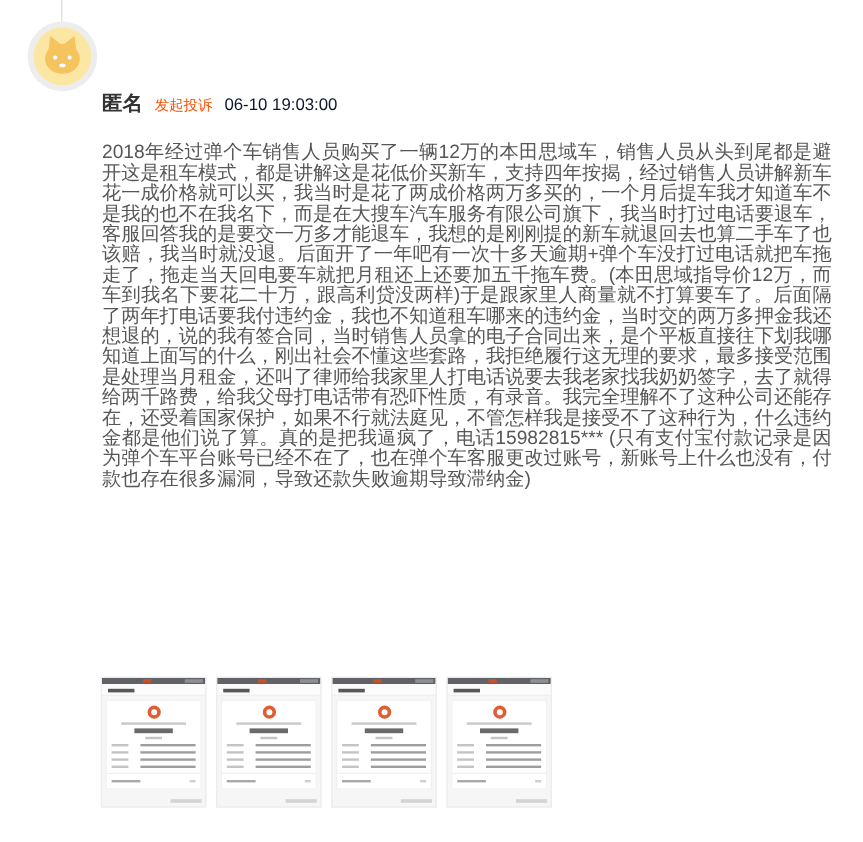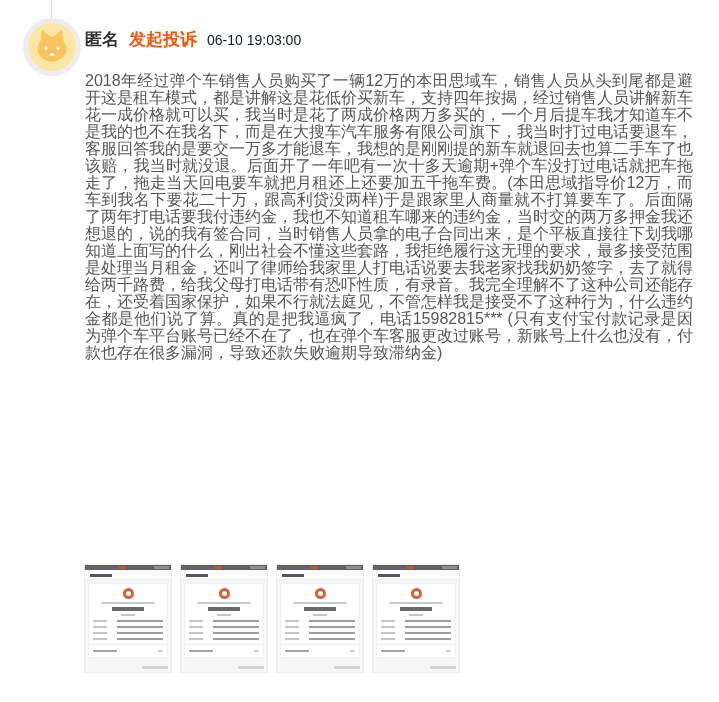--- a/index.html
+++ b/index.html
@@ -6,23 +6,23 @@
   html,body { width:719px; height:702px; background:#ffffff; overflow:hidden; }
   body { font-family:"Liberation Sans","DejaVu Sans",sans-serif; position:relative; }
 
   
   .timeline-line { position:absolute; left:51px; top:0; width:1px; height:19px; background:#dcdcdc; }
   .avatar { position:absolute; left:23px; top:18px; width:58px; height:58px; border-radius:50%;
             border:5px solid #ededed; background:#fbe7a3; display:flex; align-items:center; justify-content:center; }
 
   
   .content { position:absolute; left:85px; top:28px; width:608px; }
-  .post-header { display:flex; align-items:baseline; white-space:nowrap; }
+  .post-header { display:flex; align-items:baseline; white-space:nowrap;margin-top:47px; }
   .author { font-size:17px; font-weight:bold; color:#333333; }
-  .action { font-size:17px; font-weight:bold; color:#ff5000; margin-left:10px; }
+  .action { font-size:12px; font-weight:normal; color:#ff5000; margin-left:10px; }
   .timestamp { font-size:14px; color:#0f172a; margin-left:10px; }
 
   .post-body { margin-top:21px; font-size:16px; line-height:17px; color:#565656;
                text-align:justify; word-break:break-all; }
 
   
   .attachments { position:absolute; left:84px; top:564px; display:flex; gap:8px; }
   .thumb { position:relative; width:88px; height:109px; background:#f6f6f6;
            border:1px solid #ececec; overflow:hidden; cursor:pointer; }
   .t-status { height:5px; background:#606266; position:relative; }

